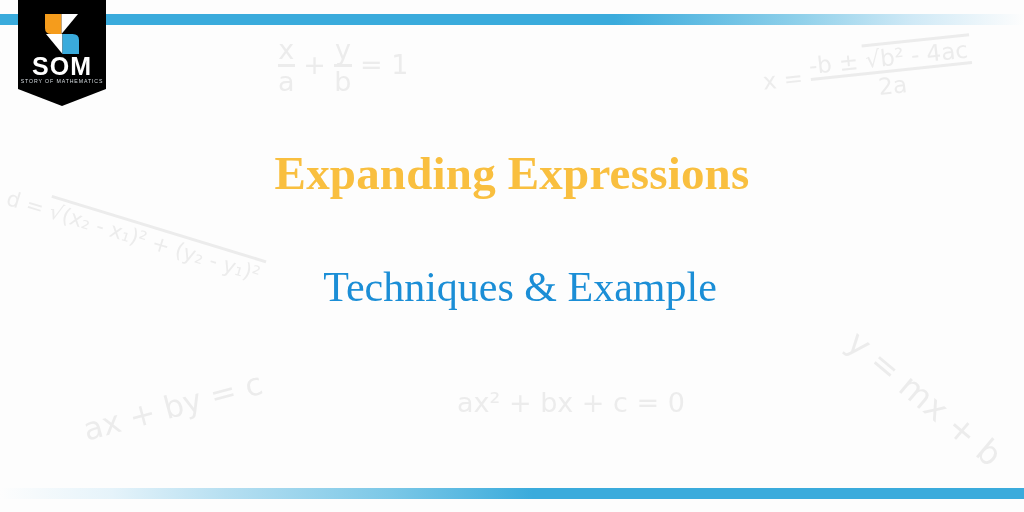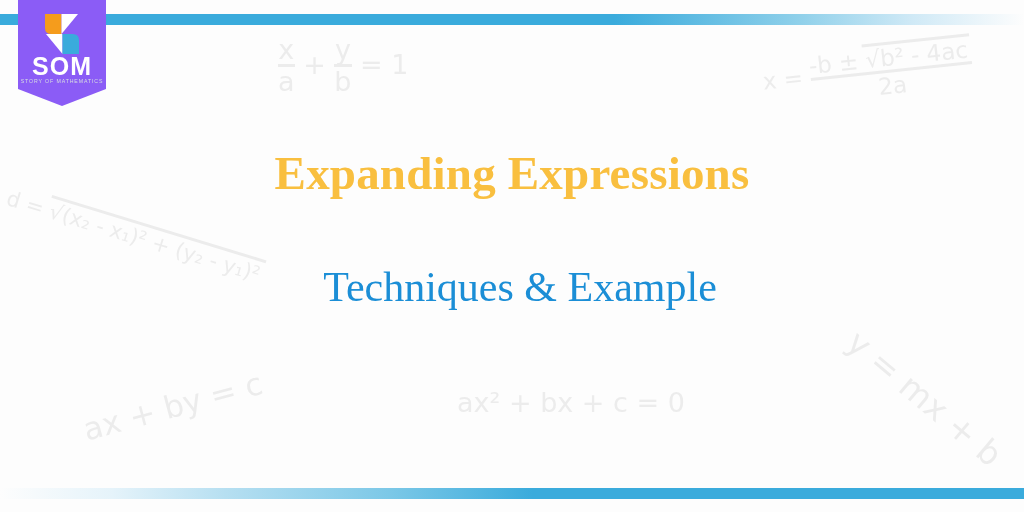--- a/index.html
+++ b/index.html
@@ -43,21 +43,21 @@
         #7cc8e7 38%, #3aabdc 52%, #3aabdc 100%);
   }
 
   
   .badge {
     position: absolute;
     left: 18px;
     top: 0;
     width: 88px;
     height: 106px;
-    background: #8b5cf6;
+    background: #000000;
     -webkit-clip-path: polygon(0 0, 100% 0, 100% 84%, 50% 100%, 0 84%);
     clip-path: polygon(0 0, 100% 0, 100% 84%, 50% 100%, 0 84%);
     z-index: 5;
   }
   .badge-mark {
     position: absolute;
     left: 50%;
     top: 13px;
     transform: translateX(-50%);
     width: 44px;

